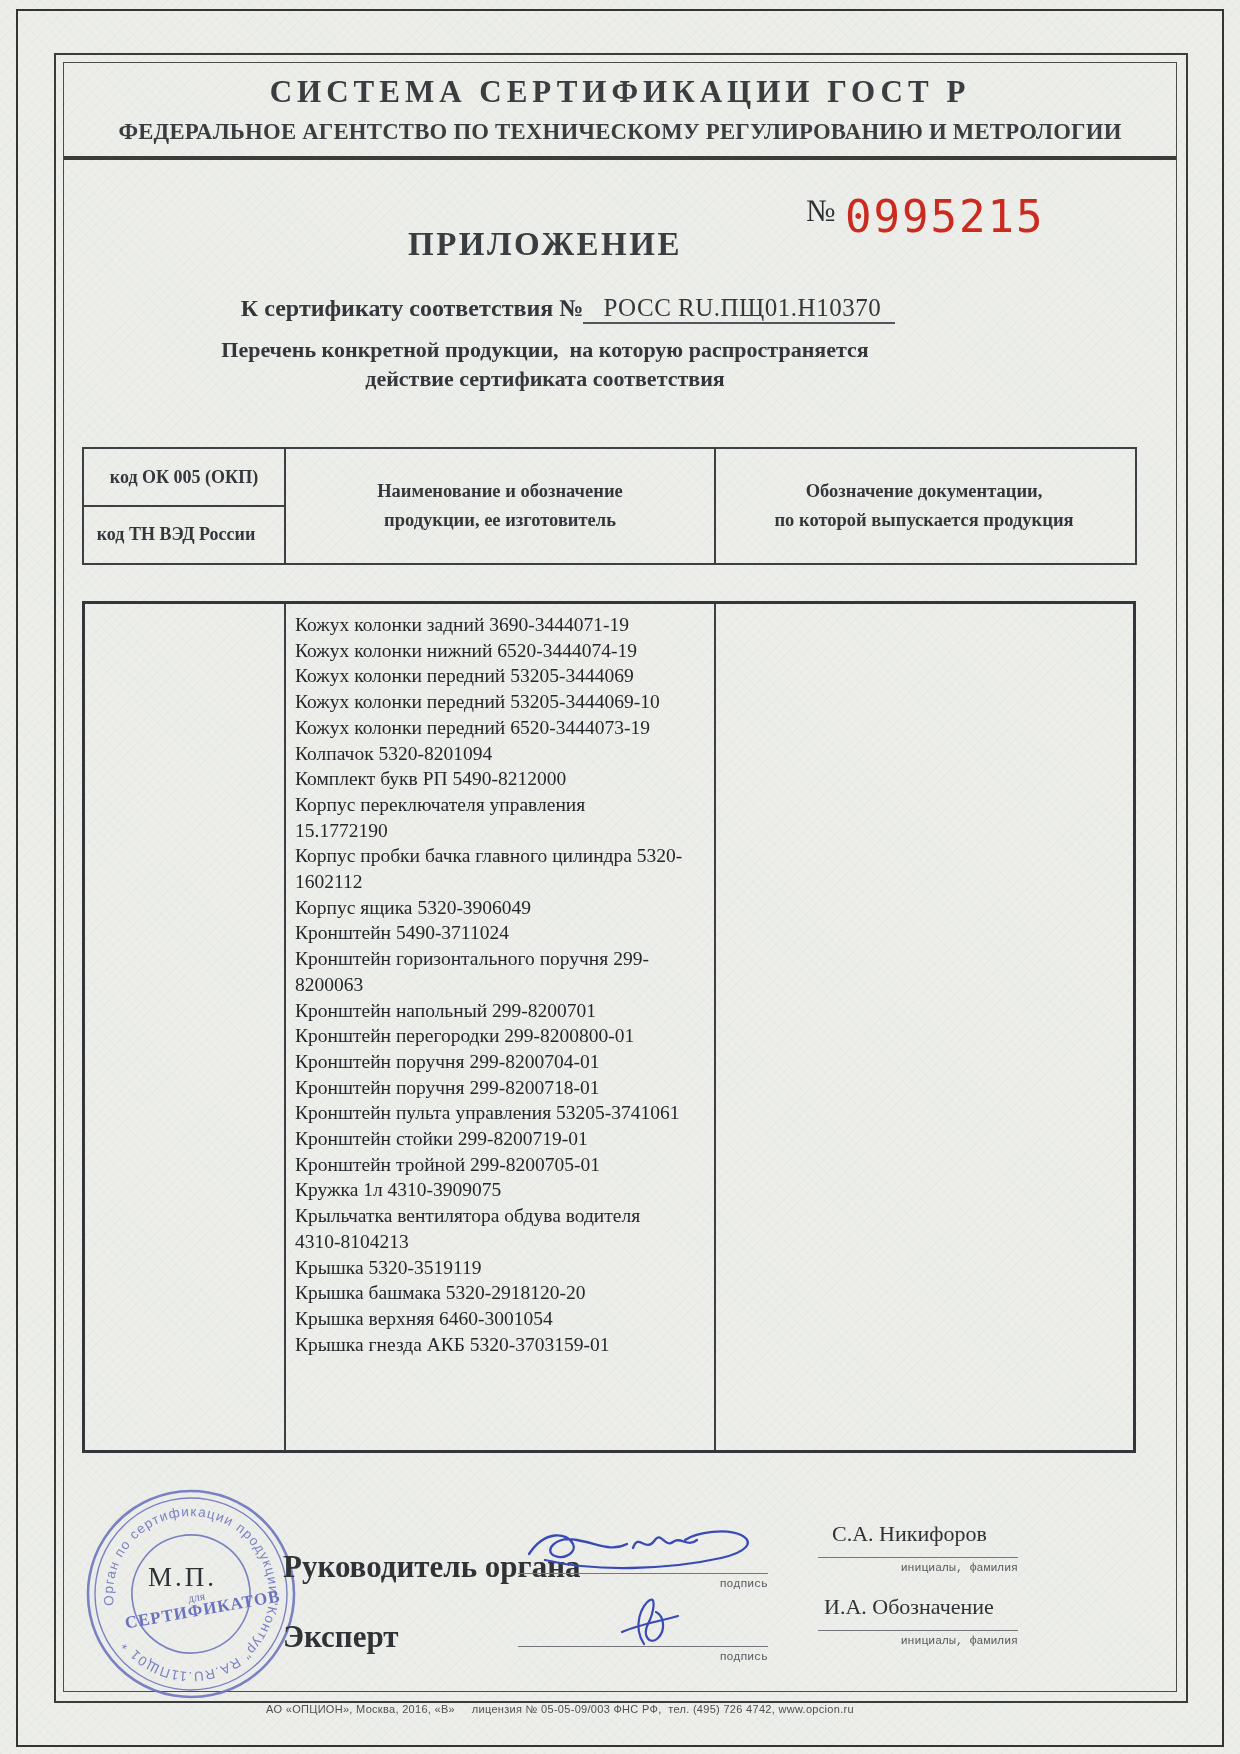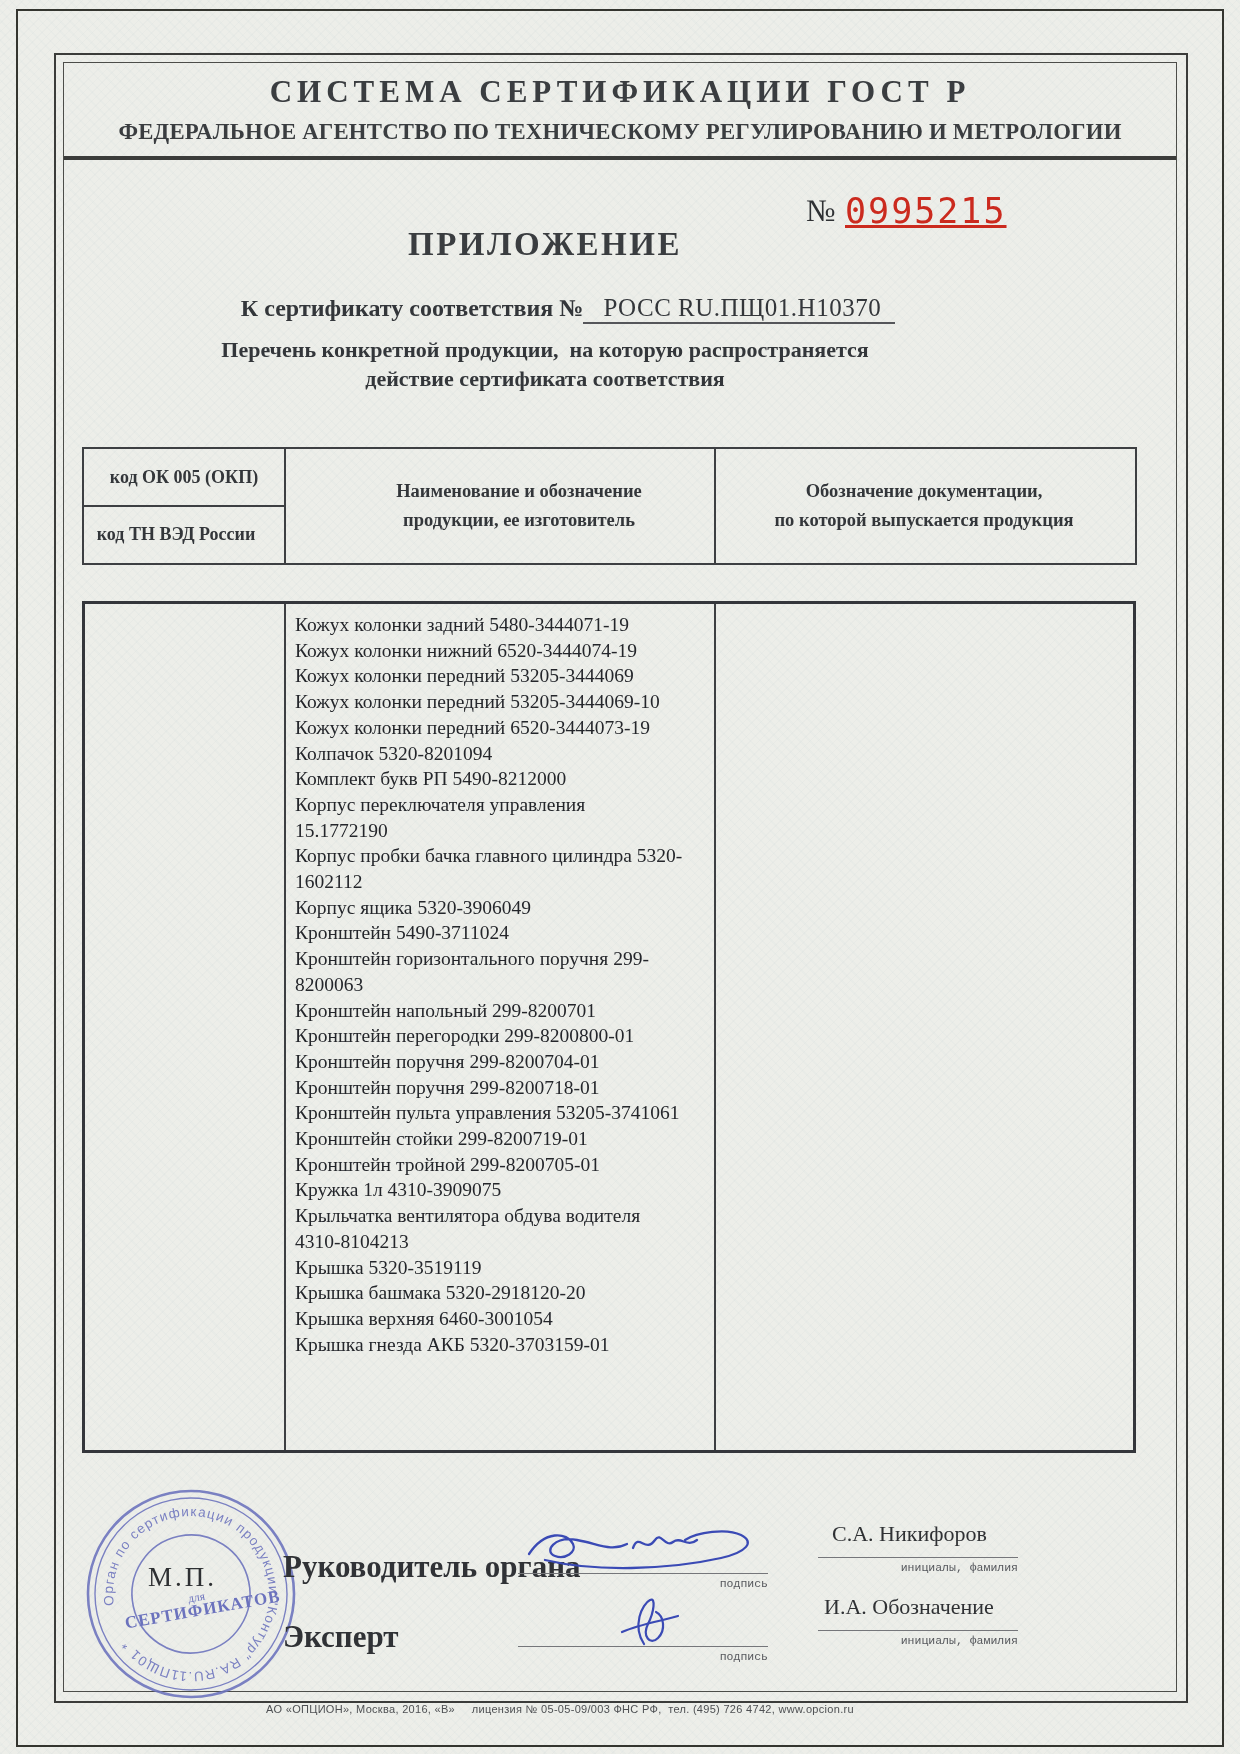--- a/index.html
+++ b/index.html
@@ -13,36 +13,36 @@
   }
   .abs{position:absolute;}
   .scan-border{position:absolute;left:16px;top:9px;width:1204px;height:1734px;border:2px solid #34352f;}
   .frame-outer{position:absolute;left:54px;top:53px;width:1130px;height:1646px;border:2.5px solid #3b3c3a;}
   .frame-inner{position:absolute;left:63px;top:62px;width:1112px;height:1628px;border:1.5px solid #4c4d49;}
   .center-row{left:62px;width:1116px;text-align:center;}
   .sys-title{top:74px;font-size:31px;font-weight:bold;letter-spacing:5px;color:#3a3d40;}
   .agency{top:119px;font-size:23px;font-weight:bold;letter-spacing:0.2px;color:#3a3d40;transform:scaleX(0.99);}
   .header-rule{left:64px;top:156px;width:1112px;height:3.5px;background:#3b3c3a;}
   .num-label{left:806px;top:193px;font-size:31px;color:#2f3134;}
-  .num-value{left:845px;top:191px;font-family:"DejaVu Sans Mono","Liberation Mono",monospace;font-size:35px;color:#cb2a1e;letter-spacing:2px;text-decoration:underline;}
+  .num-value{left:845px;top:191px;font-family:"DejaVu Sans Mono","Liberation Mono",monospace;font-size:44px;color:#cb2a1e;letter-spacing:2px;}
   .appendix{top:226px;font-size:33px;font-weight:bold;letter-spacing:2.5px;padding-right:150px;box-sizing:border-box;color:#3a3d40;}
   .certline{top:294px;font-size:24px;font-weight:bold;padding-right:104px;box-sizing:border-box;}
   .certnum{font-weight:normal;font-size:25px;border-bottom:2px solid #55565a;padding:0 14px 1px 20px;letter-spacing:0.5px;}
   .sub1{top:337px;font-size:22px;font-weight:bold;padding-right:150px;box-sizing:border-box;white-space:pre;}
   .sub2{top:366px;font-size:22px;font-weight:bold;padding-right:150px;box-sizing:border-box;}
   .thead{left:82px;top:447px;width:1051px;height:114px;border:2px solid #3d3f42;}
   .tbody{left:82px;top:601px;width:1048px;height:846px;border:3px solid #34363b;}
   .vdiv{position:absolute;top:0;bottom:0;width:2px;background:#3d3f42;}
   .thead .v1{left:200px;} .thead .v2{left:630px;}
   .tbody .v1{left:199px;} .tbody .v2{left:629px;}
   .hdiv{position:absolute;left:0;width:202px;top:56px;height:2px;background:#3d3f42;}
   .hcell{position:absolute;display:flex;align-items:center;justify-content:center;text-align:center;font-weight:bold;}
   .c1t{left:0;top:0;width:200px;height:56px;font-size:18px;}
   .c1b{left:0;top:58px;width:184px;height:54px;font-size:18px;}
-  .c2{left:202px;top:0;width:428px;height:114px;font-size:18.5px;line-height:29px;margin-left:19px;}
+  .c2{left:202px;top:0;width:428px;height:114px;font-size:18.5px;line-height:29px;}
   .c3{left:632px;top:0;width:416px;height:114px;font-size:18.5px;line-height:29px;}
   .plist{position:absolute;left:210px;top:8px;width:424px;font-size:19.5px;color:#24262b;}
   .product-line{line-height:25.7px;white-space:nowrap;}
   .sig-label{font-size:31px;font-weight:bold;color:#303236;}
   .sig-line{height:0;border-top:1.5px solid #75767a;}
   .caption{font-size:11.5px;color:#55575c;text-align:right;font-family:Liberation Mono, monospace;}
   .name{font-size:22px;color:#2f3134;}
   .stamp-svg{position:absolute;left:80px;top:1483px;transform:rotate(-12deg);opacity:0.88;}
   .mp{left:148px;top:1562px;font-size:27px;letter-spacing:3px;color:#2e3033;}
   .st-dlya{left:188px;top:1591px;font-size:11.5px;color:#6b72bd;transform:rotate(-10deg);}
@@ -90,21 +90,21 @@
         <div>Обозначение документации,</div>
         <div>по которой выпускается продукция</div>
       </div>
     </div>
   </div>
 
   <div class="abs tbody">
     <div class="vdiv v1"></div>
     <div class="vdiv v2"></div>
     <div class="plist">
-        <div class="product-line">Кожух колонки задний 5480-3444071-19</div>
+        <div class="product-line">Кожух колонки задний 3690-3444071-19</div>
         <div class="product-line">Кожух колонки нижний 6520-3444074-19</div>
         <div class="product-line">Кожух колонки передний 53205-3444069</div>
         <div class="product-line">Кожух колонки передний 53205-3444069-10</div>
         <div class="product-line">Кожух колонки передний 6520-3444073-19</div>
         <div class="product-line">Колпачок 5320-8201094</div>
         <div class="product-line">Комплект букв РП 5490-8212000</div>
         <div class="product-line">Корпус переключателя управления</div>
         <div class="product-line">15.1772190</div>
         <div class="product-line">Корпус пробки бачка главного цилиндра 5320-</div>
         <div class="product-line">1602112</div>

